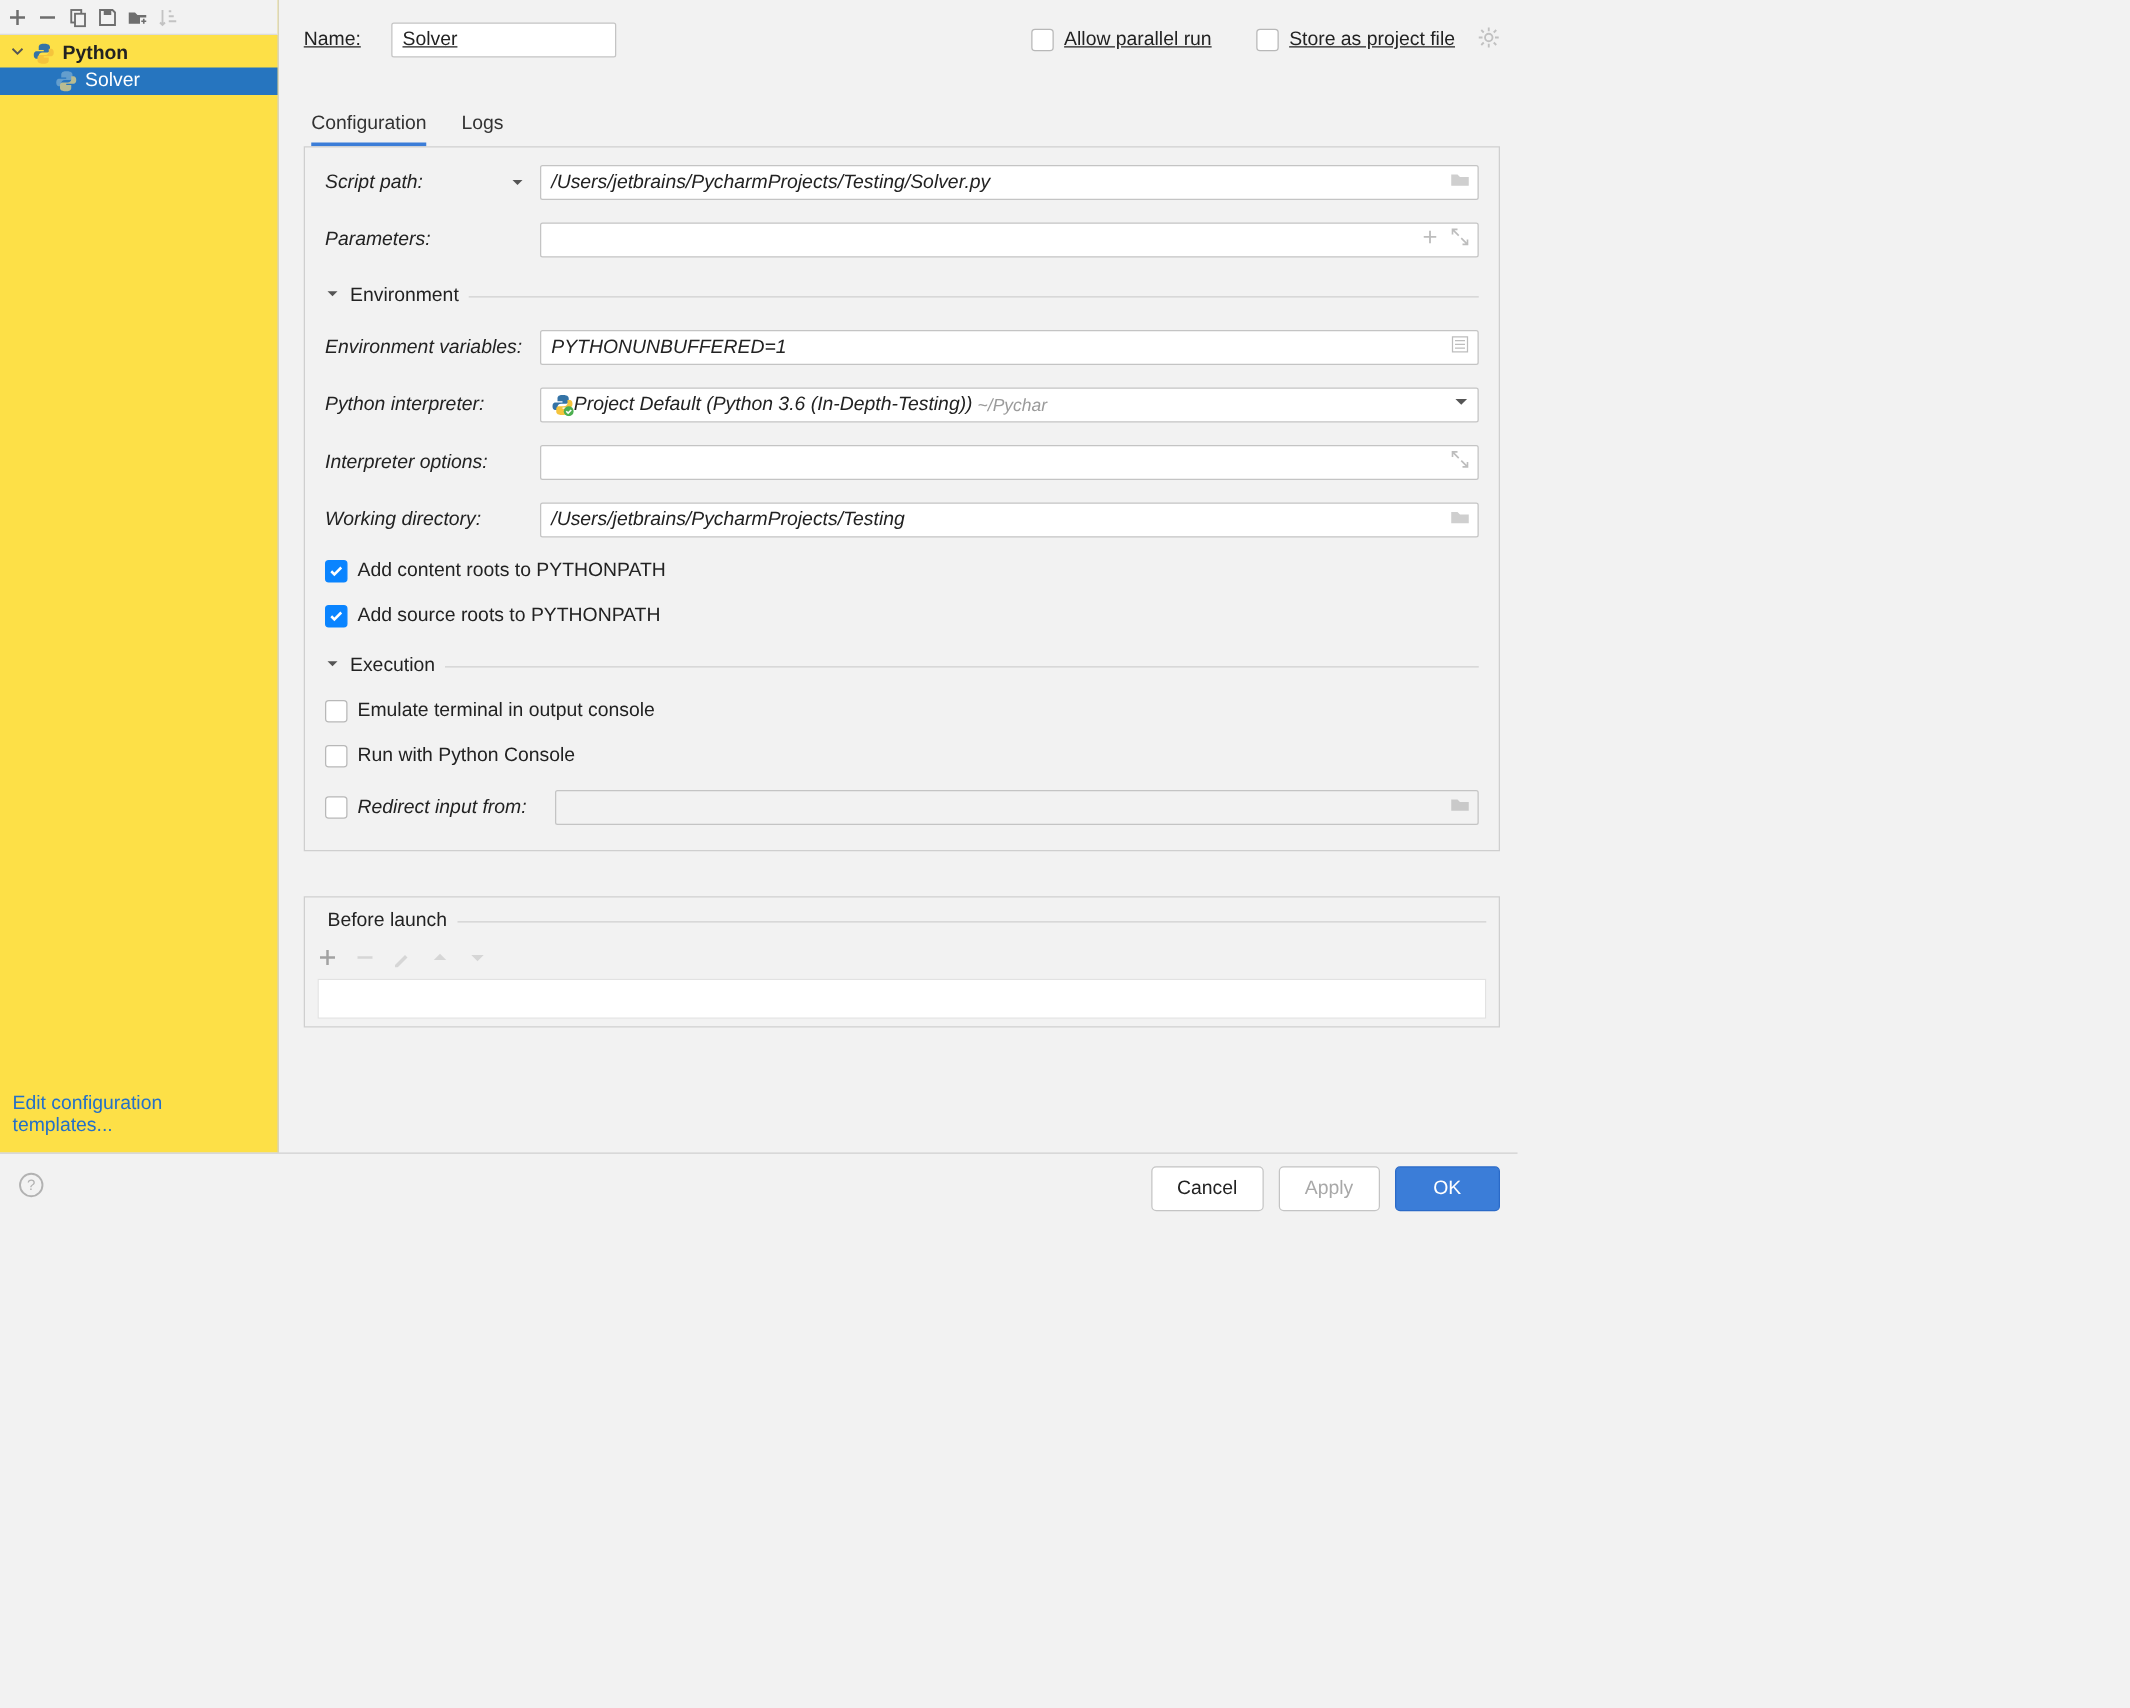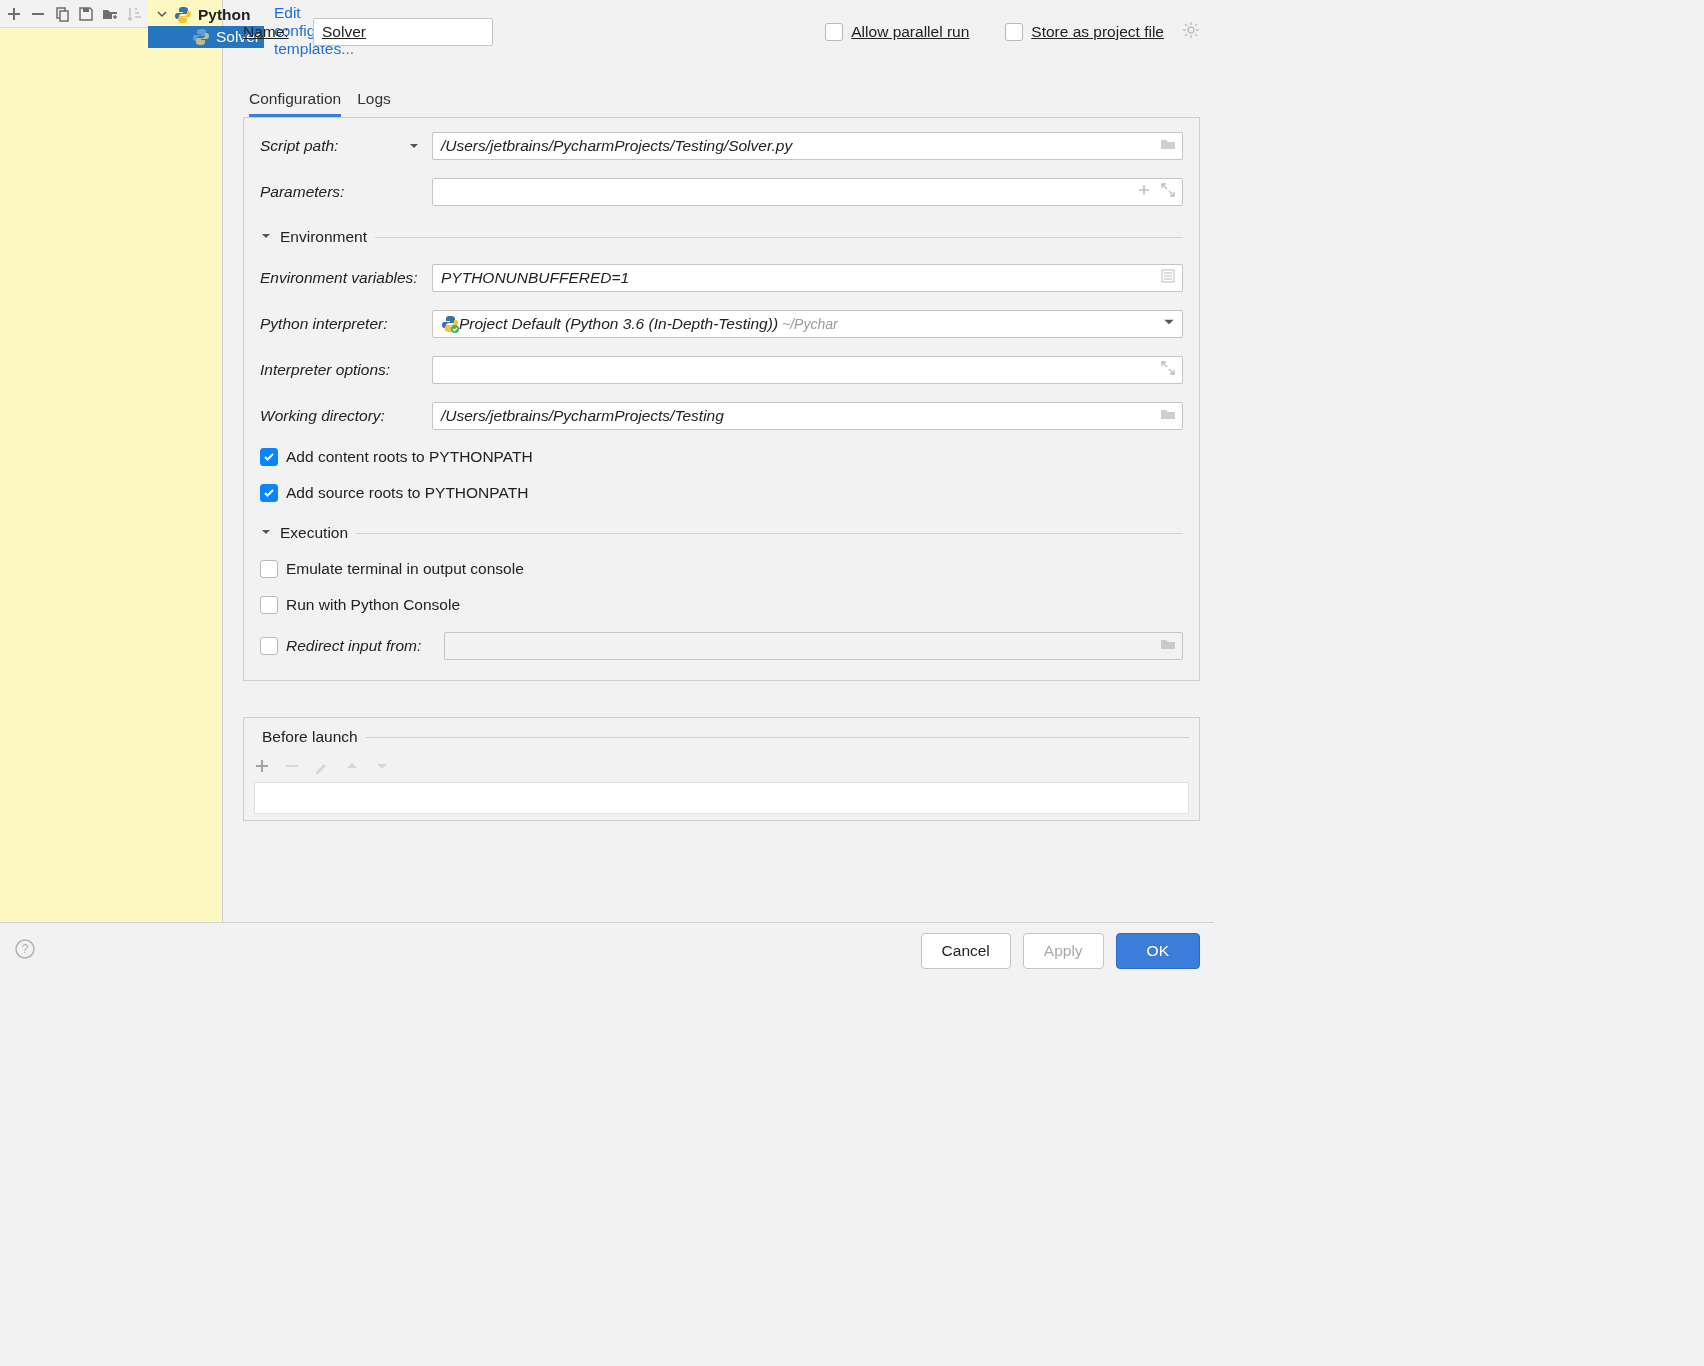--- a/index.html
+++ b/index.html
@@ -1,21 +1,21 @@
 <!DOCTYPE html>
 <html><head>
 <meta charset="utf-8">
 <style>
   * { box-sizing: border-box; font-family: -apple-system, "Segoe UI", Arial, sans-serif; }
   body { margin:0; background:#f2f2f2; font-size:15.5px; color:#222; }
   .dialog { width:1214px; height:978px; display:flex; flex-direction:column; }
 
   
   .main { flex:1; display:flex; }
-  .side { width:223px; background:#fef9c3; border-right:1px solid #d0d0d0; display:flex; flex-direction:row;}
+  .side { width:223px; background:#fde047; border-right:1px solid #d0d0d0; display:flex; flex-direction:column;}
   .side-toolbar { height:28px; background:#f2f2f2; display:flex; align-items:center; padding:0 6px; gap:8px; border-bottom:1px solid #dcdcdc;}
   .side-toolbar svg { width:16px; height:16px; }
   .tool { display:flex; align-items:center; justify-content:center; }
   .tree { flex:1; padding-top:4px; }
   .tree-node { display:flex; align-items:center; padding:2px 4px 2px 8px; gap:6px;}
   .tree-node.group { font-weight:700; }
   .tree-node.sel { background:#2675bf; color:#fff; padding-left:44px;}
   .caret svg{width:12px;height:12px;}
   .pyfile{width:18px;height:18px;}
   .side-footer { padding:4px 10px 12px; }
@@ -28,21 +28,21 @@
   .name-row .lbl { width:52px; }
   .textfield { height:28px; background:#fff; border:1px solid #c4c4c4; border-radius:2px; padding:2px 8px; display:flex; align-items:center;}
   .name-row .textfield { width:180px; }
   .spacer { flex:1; }
   .chk-wrap { display:flex; align-items:center; gap:8px; }
   .chk { width:18px; height:18px; border:1px solid #b8b8b8; border-radius:3px; background:#fff;}
   .chk.checked { background:#0a84ff; border-color:#0a84ff; display:flex; align-items:center; justify-content:center;}
   .chk.checked svg{width:12px;height:12px;}
   .gear svg{width:18px;height:18px; opacity:.45;}
 
-  .tabs { display:flex; gap:16px; margin-top:44px; padding-left:6px;}
+  .tabs { display:flex; gap:28px; margin-top:44px; padding-left:6px;}
   .tab { padding-bottom:6px; color:#333;}
   .tab.active { border-bottom:3px solid #3b7dd8; }
 
   .panel { border:1px solid #cfcfcf; padding:14px 16px 20px; display:flex; flex-direction:column; gap:18px; margin-top:0; }
 
   .field-row { display:flex; gap:12px;font-style:italic; }
   .field-row .flabel { width:160px; display:flex; align-items:center; gap:6px;}
   .field-row .textfield { flex:1; position:relative; }
   .field-icons { position:absolute; right:6px; top:50%; transform:translateY(-50%); display:flex; gap:8px; align-items:center;}
   .field-icons svg{width:16px;height:16px; opacity:.55;}

